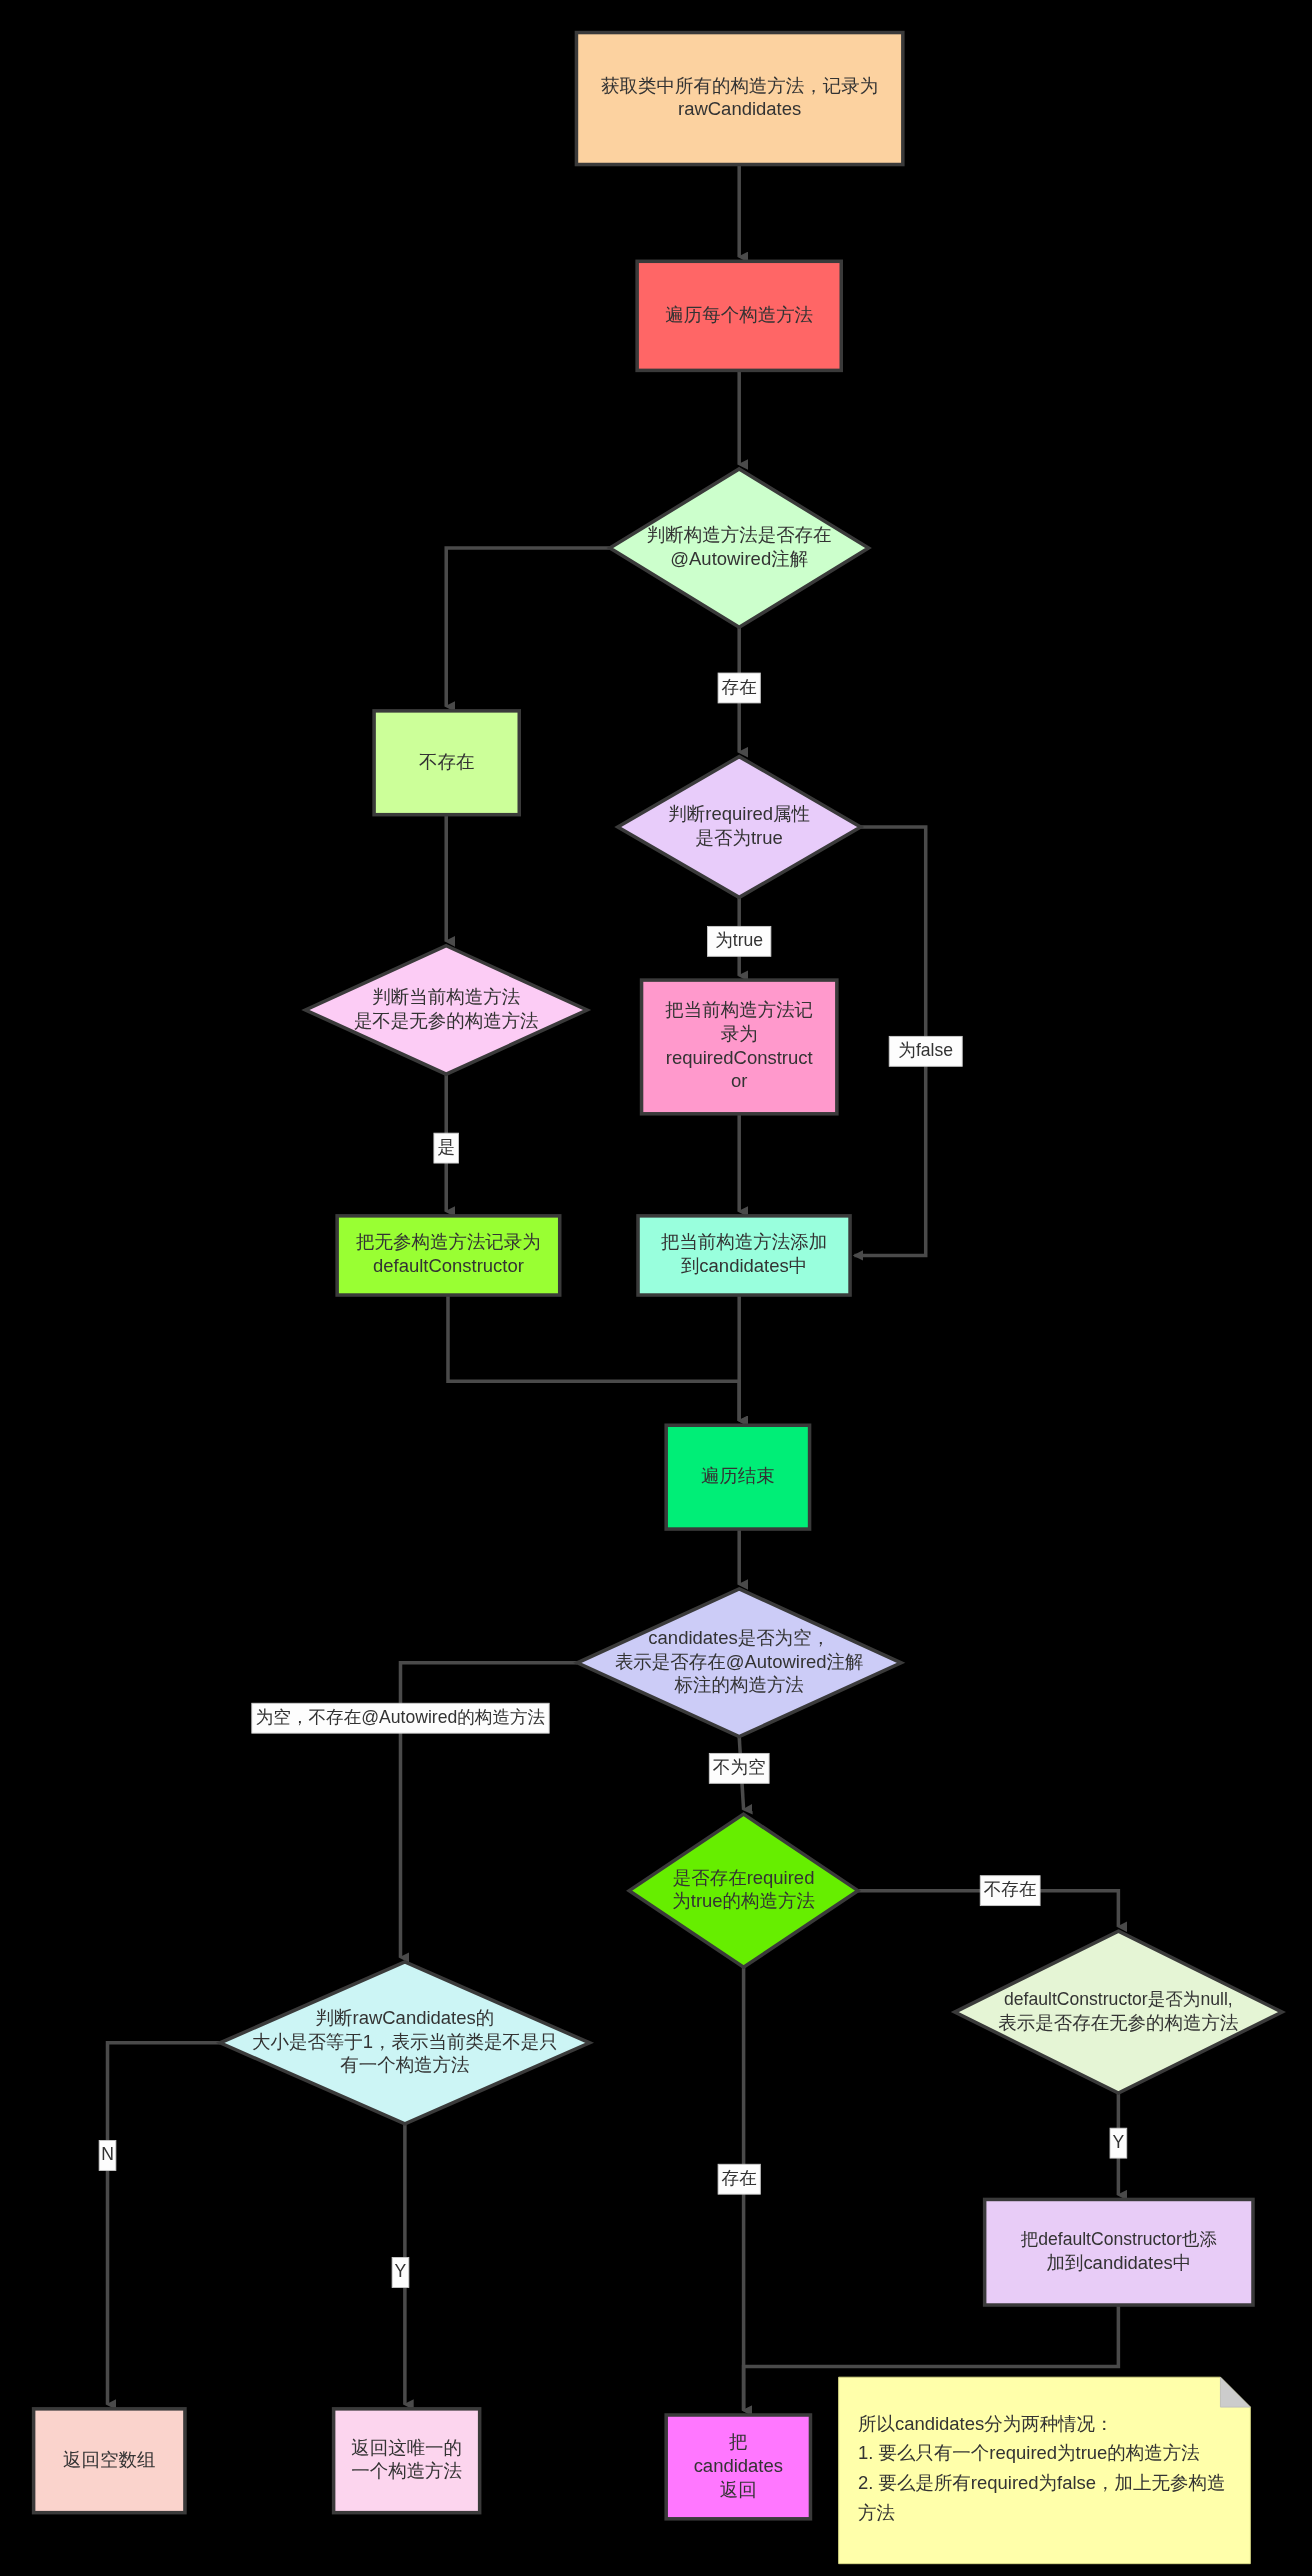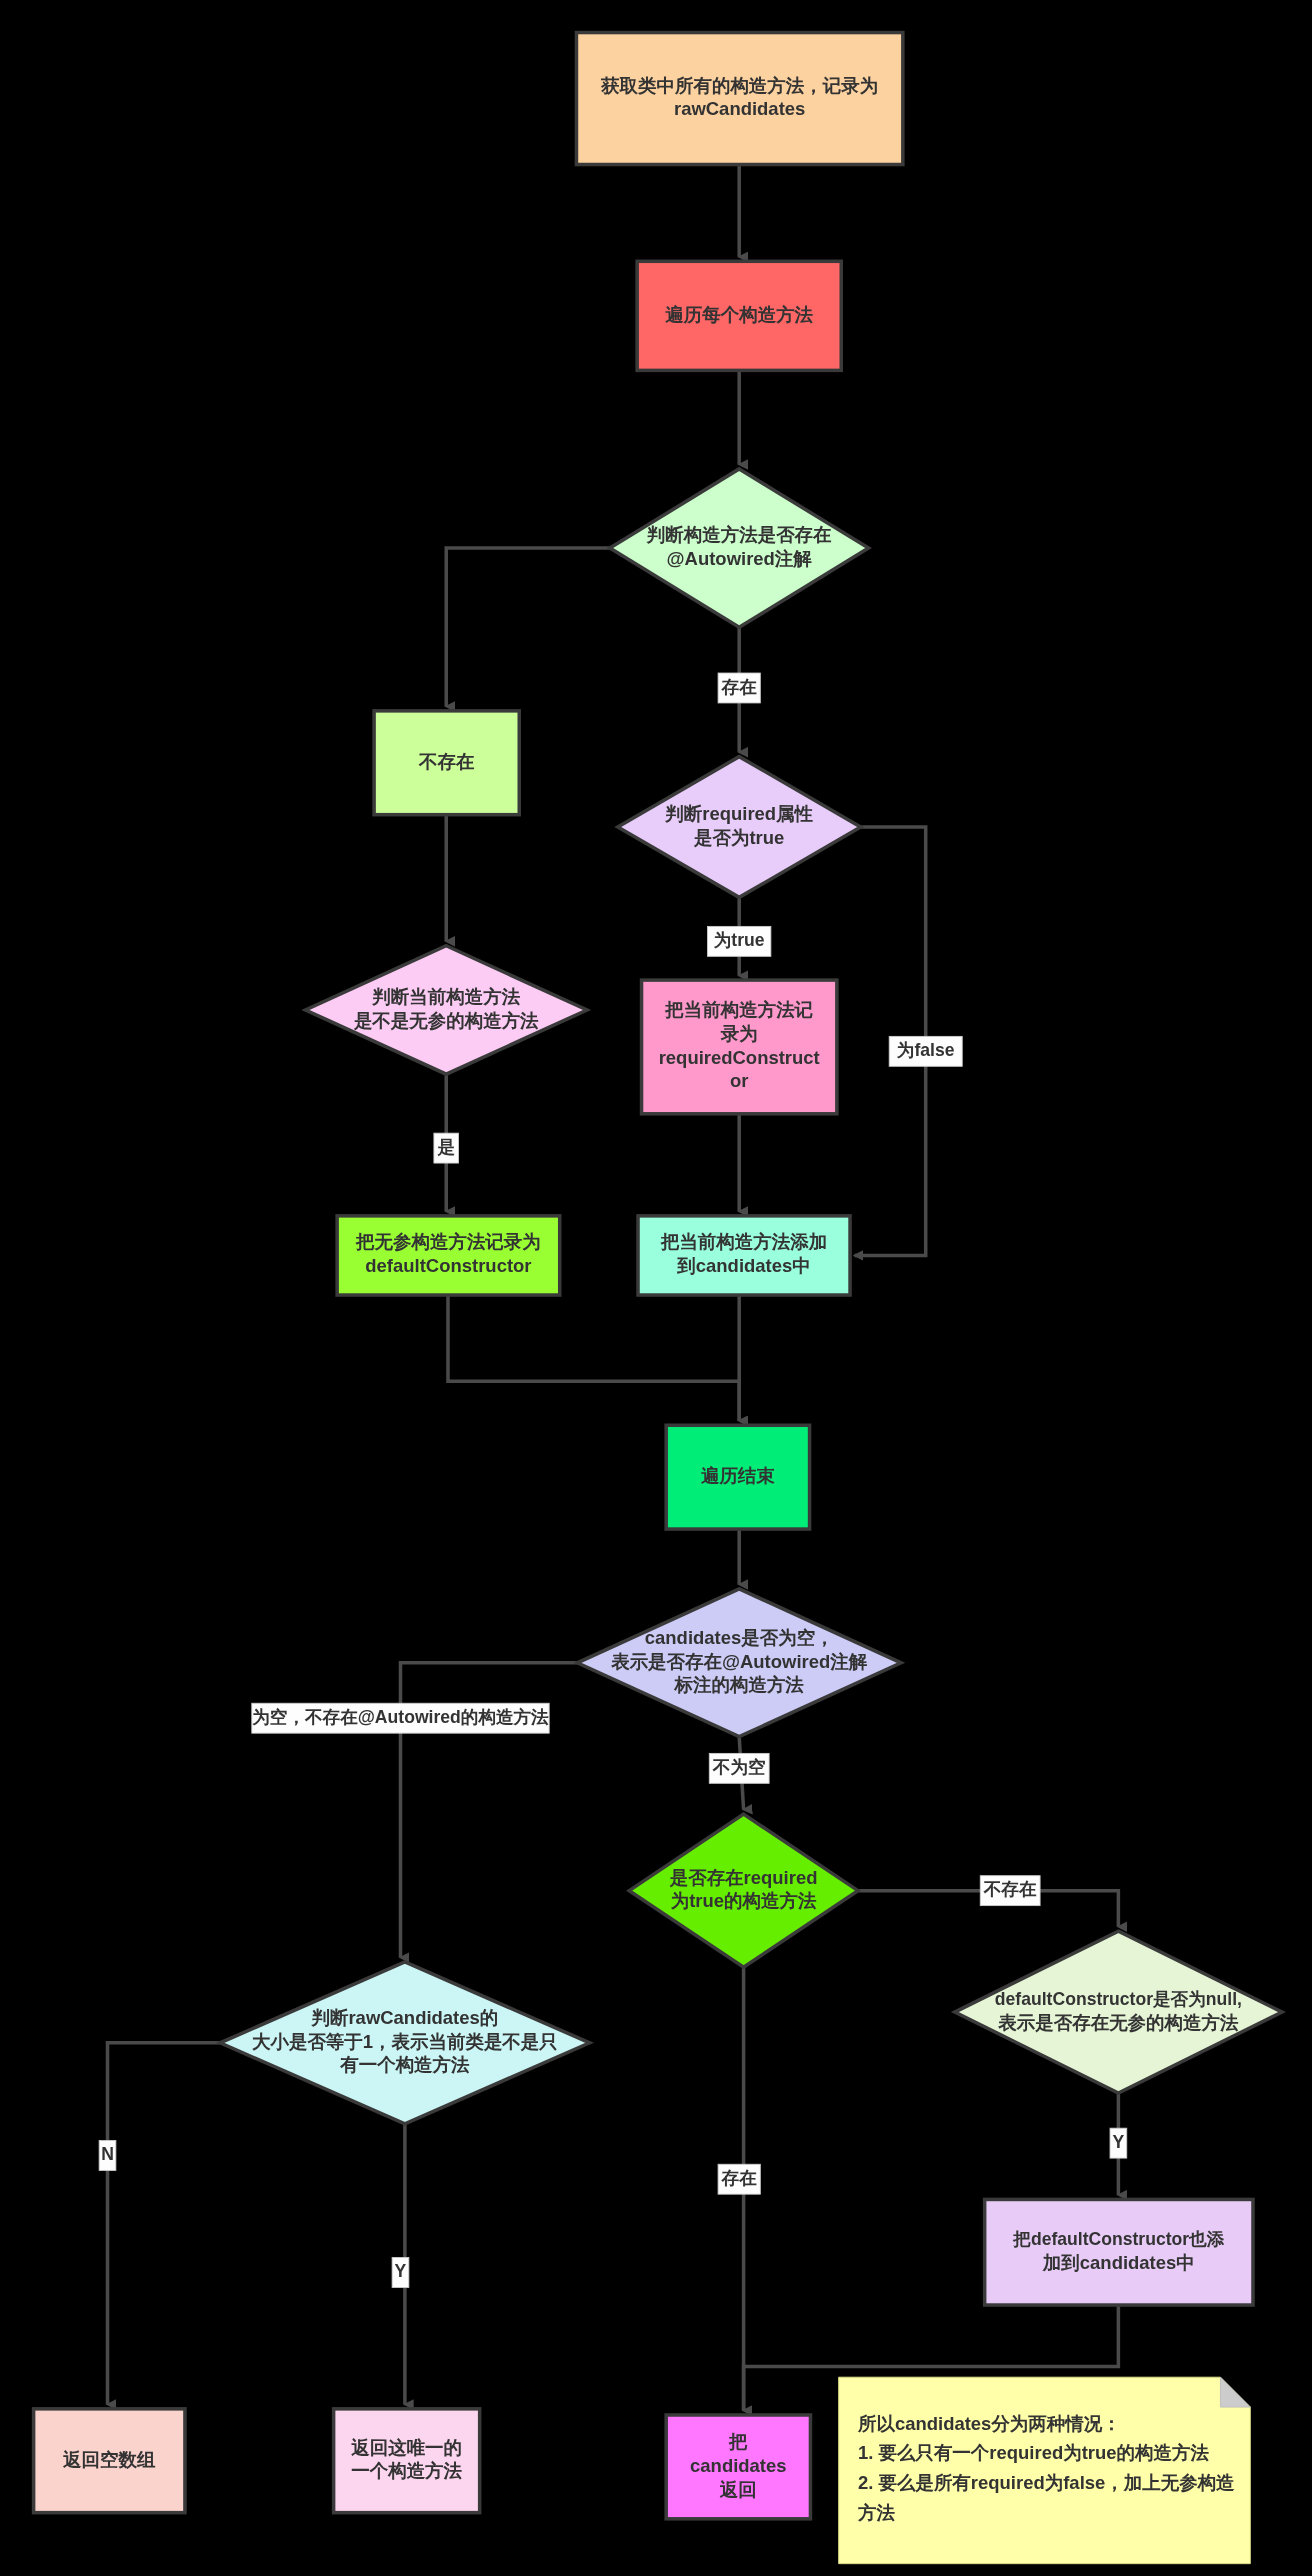--- a/index.html
+++ b/index.html
@@ -11,21 +11,20 @@
     width: 1313px;
     height: 2576px;
     overflow: hidden;
     font-family: "Liberation Sans", "DejaVu Sans", sans-serif;
   }
   #chart-root {
     position: relative;
     width: 1313px;
     height: 2576px;
     background: #000000;
-    font-weight: bold;
   }
   svg#flow {
     position: absolute;
     top: 0;
     left: 0;
     width: 1313px;
     height: 2576px;
   }
   .node-shape {
     stroke: #3a3a3a;

